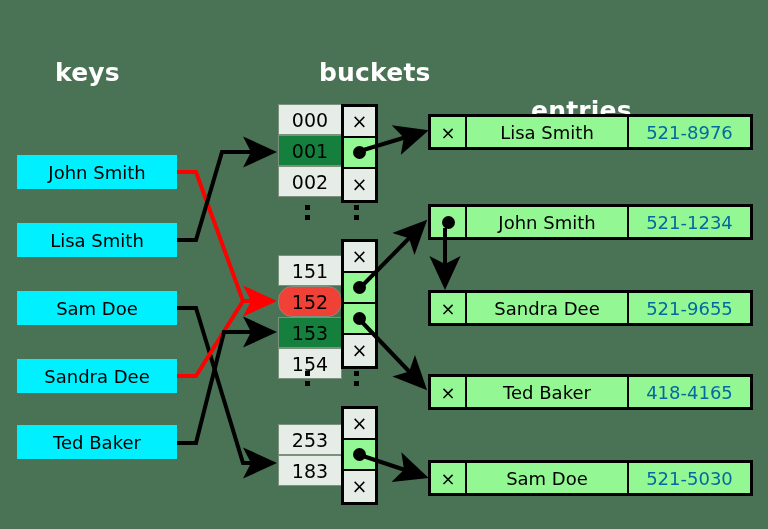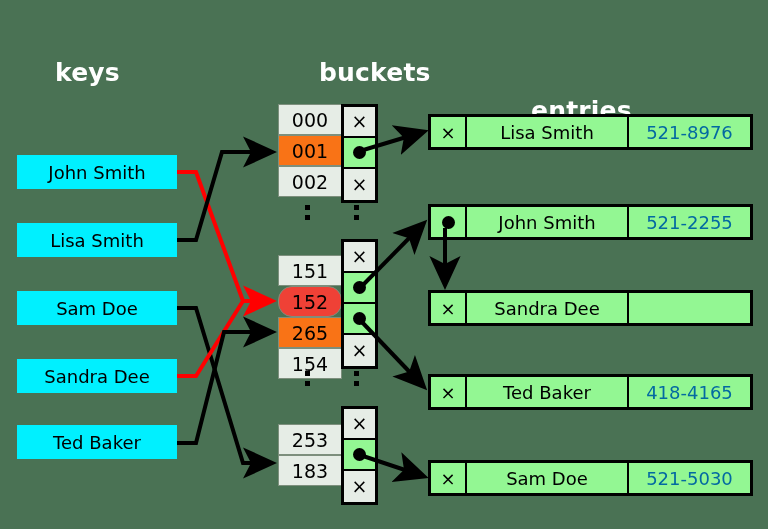--- a/index.html
+++ b/index.html
@@ -54,21 +54,21 @@
     width: 64px;
     background: #e6ede6;
     border: 1px solid #7d8f7d;
     box-sizing: border-box;
     display: flex;
     align-items: center;
     justify-content: center;
     font-size: 19px;
     color: #000;
   }
-  .bucket-idx.hl-purple { background: #f97316; }
+  .bucket-idx.hl-purple { background: #15803d; }
   .bucket-idx.hl-red    { background: #ef4136; border-radius: 14px; }
 
   .ptr-col {
     position: absolute;
     width: 31px;
     border: 3px solid #000;
     box-sizing: content-box;
     background: #e6ede6;
   }
   .ptr-cell {
@@ -211,21 +211,21 @@
     </div>
 
   <div class="bucket-group" style="left:278px; top:255px">
     <div class="bucket-row">
       <div class="bucket-idx">151</div>
     </div>
     <div class="bucket-row">
       <div class="bucket-idx hl-red">152</div>
     </div>
     <div class="bucket-row">
-      <div class="bucket-idx hl-purple">265</div>
+      <div class="bucket-idx hl-purple">153</div>
     </div>
     <div class="bucket-row">
       <div class="bucket-idx">154</div>
     </div>
   </div>
   <div class="ptr-col" style="left:341px; top:239px">
     <div class="ptr-cell">
       <span class="xmark">×</span>
     </div>
     <div class="ptr-cell filled">
@@ -272,26 +272,27 @@
     <div class="entry-link">×</div>
     <div class="entry-name">Lisa Smith</div>
     <div class="entry-phone">521-8976</div>
   </div>
 
   <div class="entry-row" style="left:428px; top:204px; width:325px">
     <div class="entry-link">
       <span class="dot"></span>
     </div>
     <div class="entry-name">John Smith</div>
-    <div class="entry-phone">521-2255</div>
+    <div class="entry-phone">521-1234</div>
   </div>
 
   <div class="entry-row" style="left:428px; top:290px; width:325px">
     <div class="entry-link">×</div>
     <div class="entry-name">Sandra Dee</div>
+    <div class="entry-phone">521-9655</div>
   </div>
 
   <div class="entry-row" style="left:428px; top:374px; width:325px">
     <div class="entry-link">×</div>
     <div class="entry-name">Ted Baker</div>
     <div class="entry-phone">418-4165</div>
   </div>
 
   <div class="entry-row" style="left:428px; top:460px; width:325px">
     <div class="entry-link">×</div>

